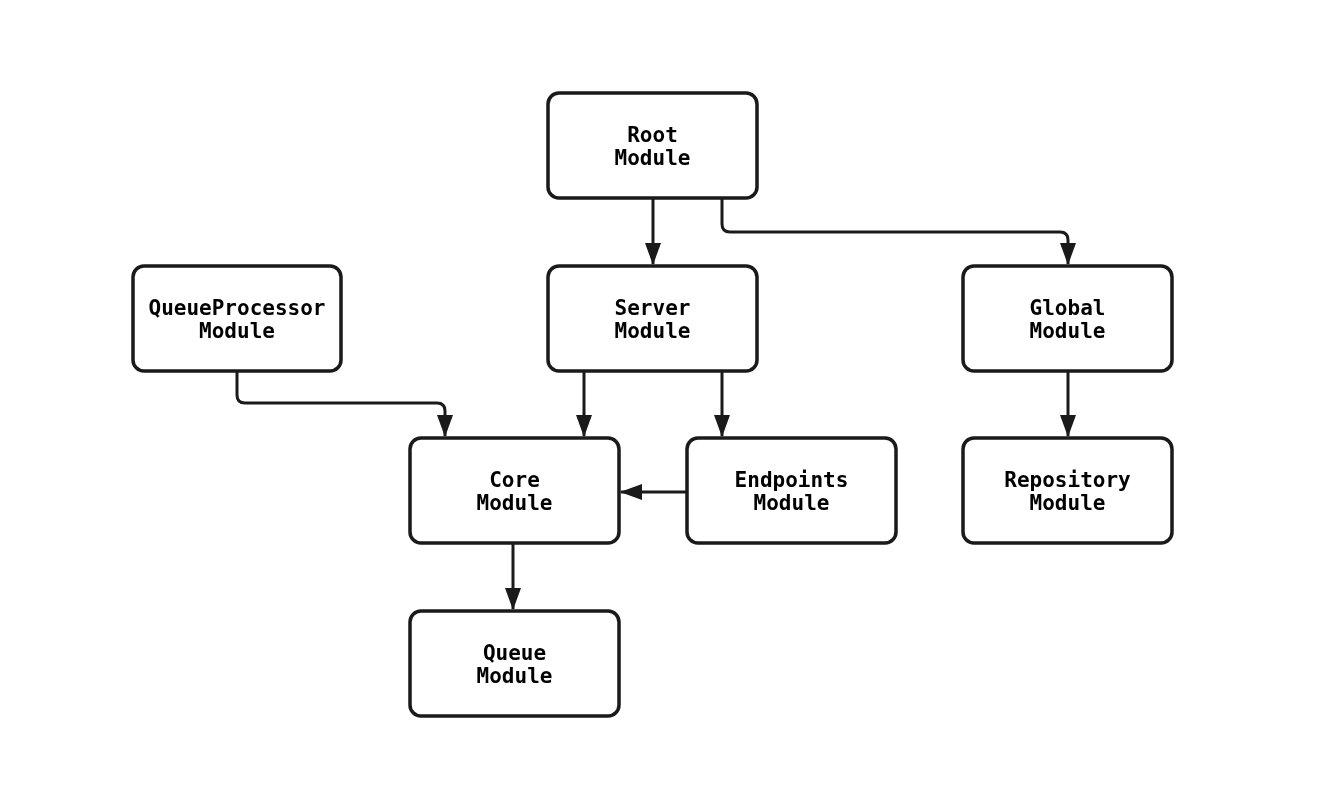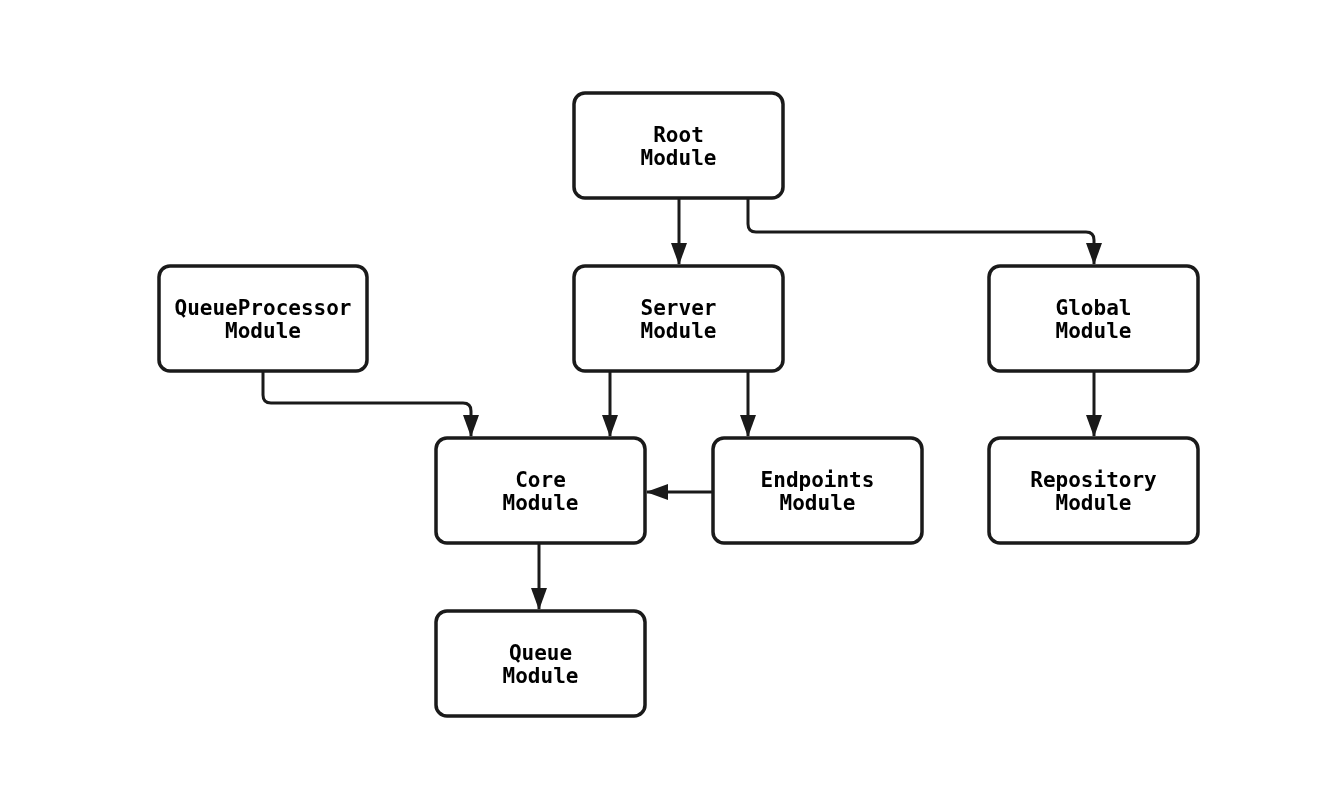--- a/index.html
+++ b/index.html
@@ -9,21 +9,20 @@
     width: 1337px;
     height: 809px;
     overflow: hidden;
     font-family: "DejaVu Sans Mono", monospace;
   }
   .diagram-wrap {
     position: relative;
     width: 1198px;
     height: 809px;
     background: #ffffff;
-    padding-left: 26px;
   }
   svg text {
     font-family: "DejaVu Sans Mono", monospace;
     font-weight: bold;
     font-size: 21px;
     fill: #000000;
   }
   svg .node-rect {
     fill: #ffffff;
     stroke: #1a1a1a;

